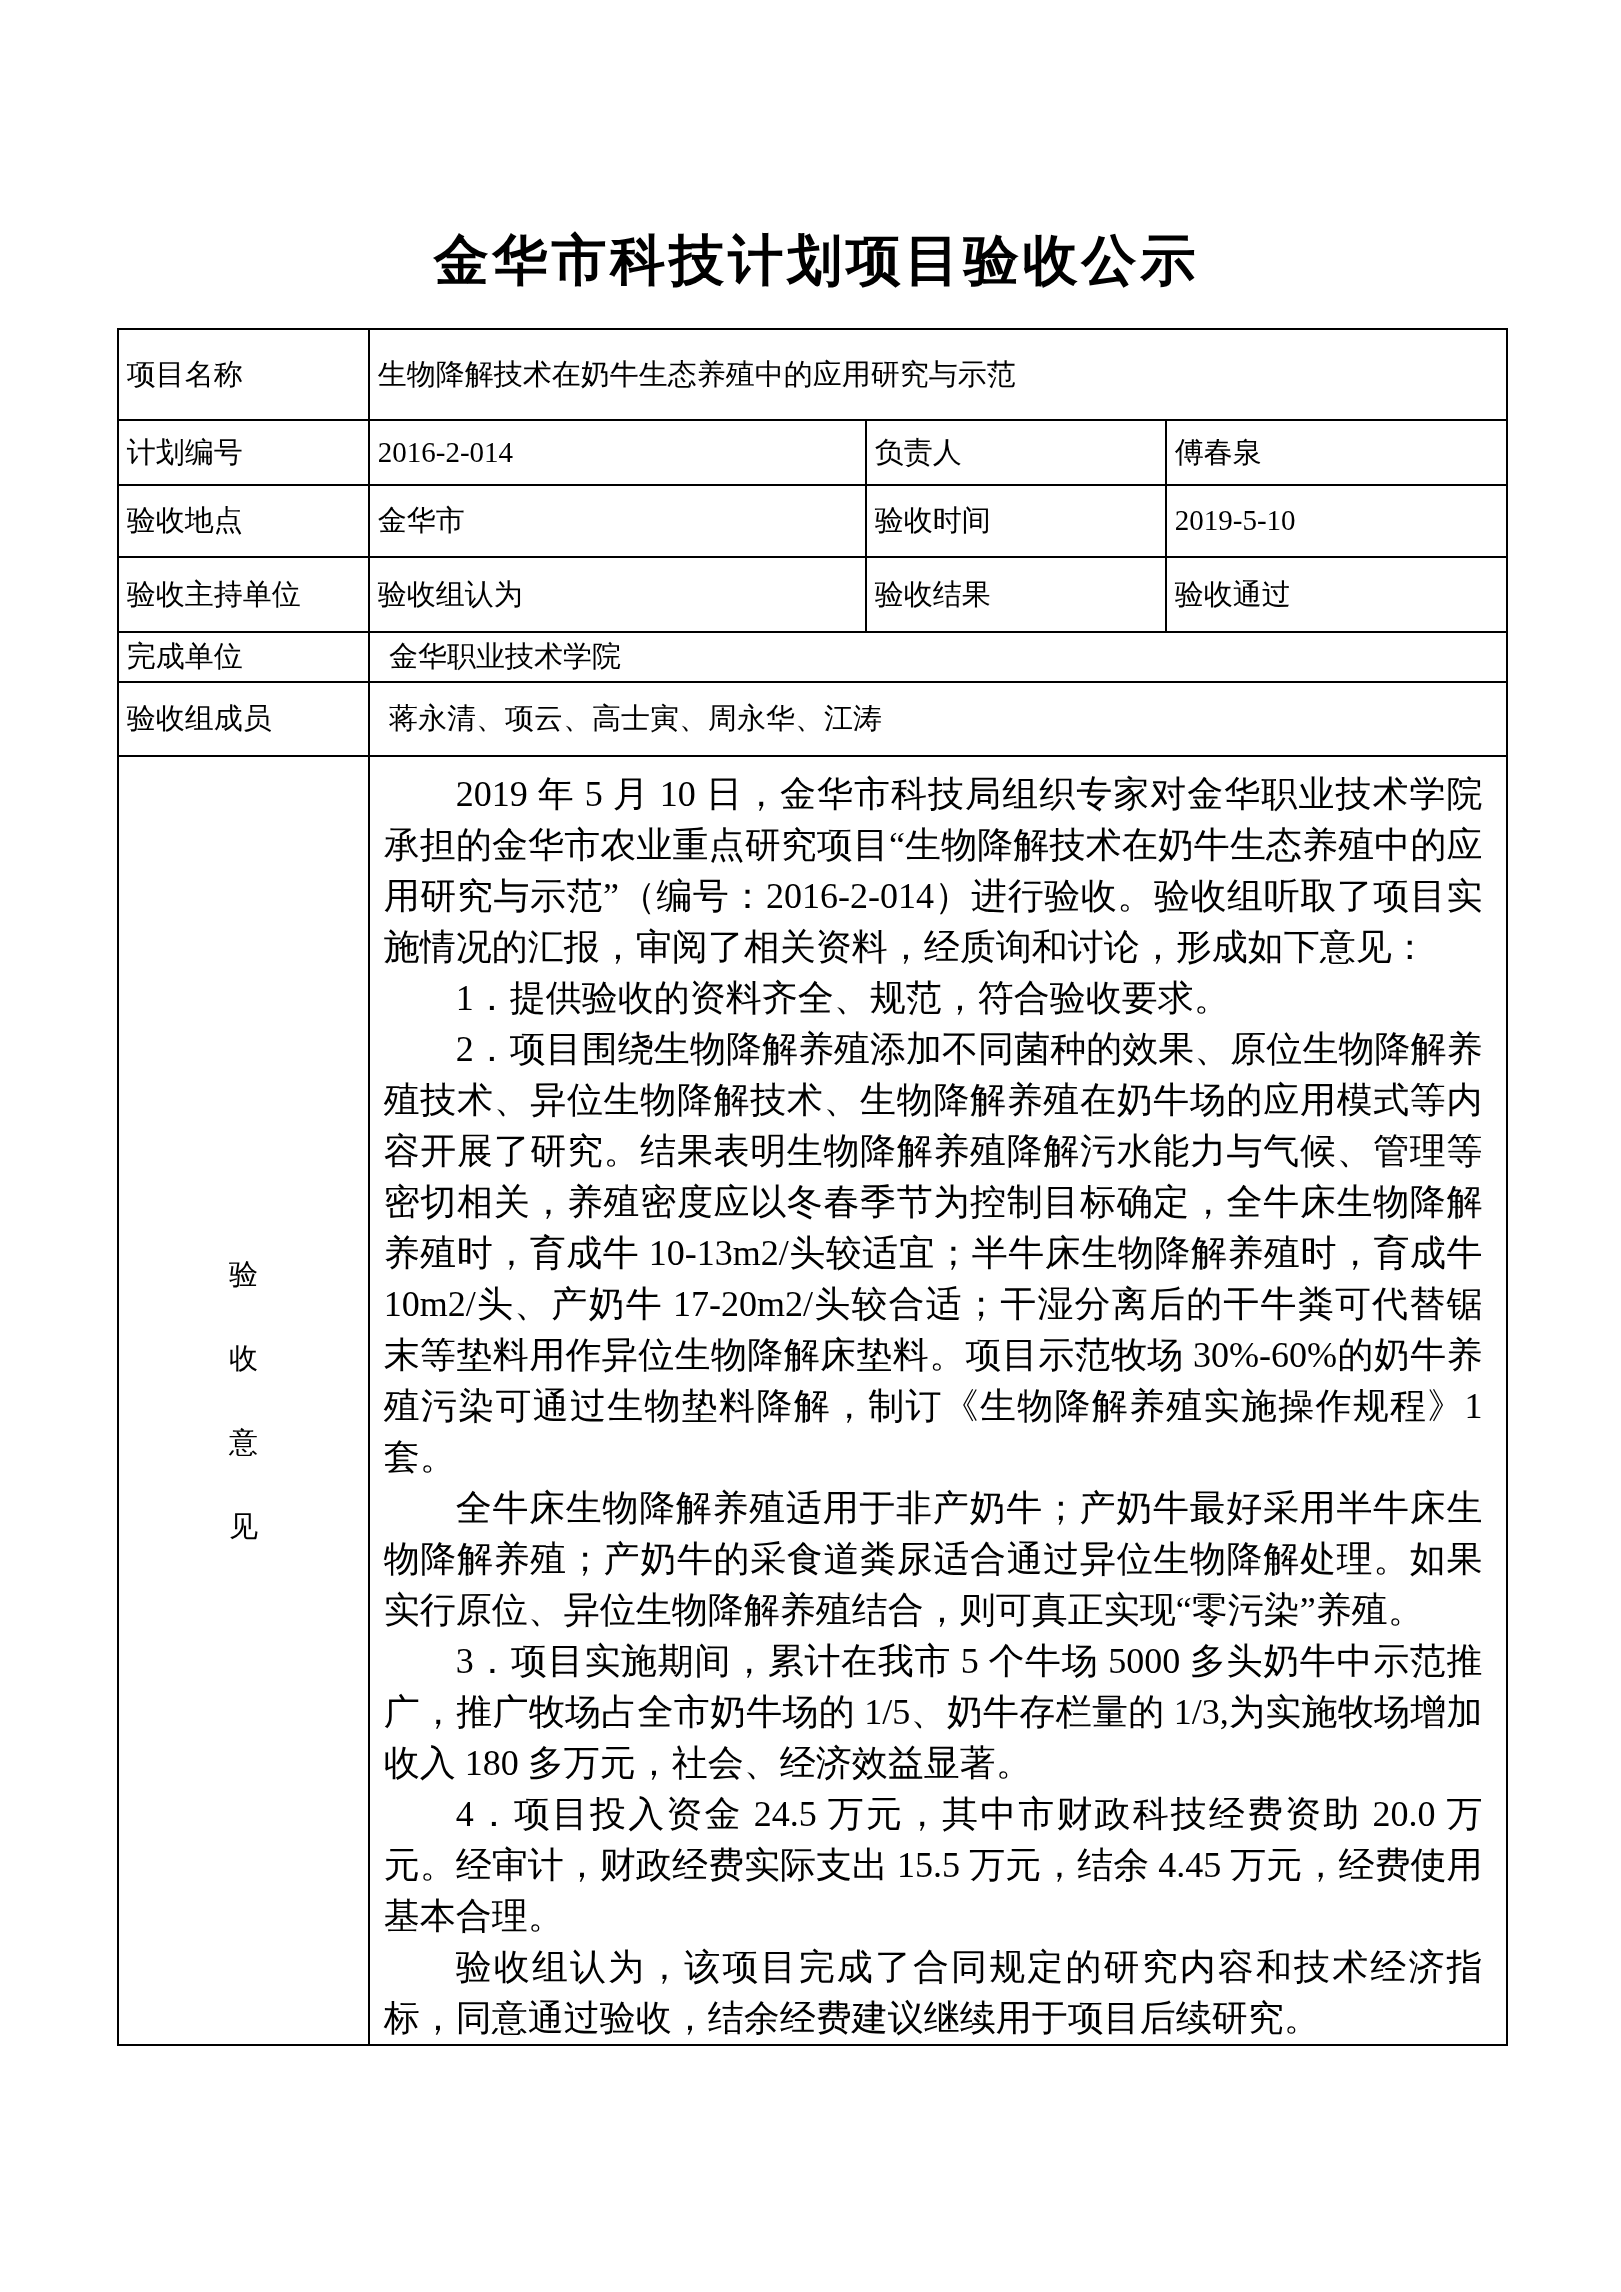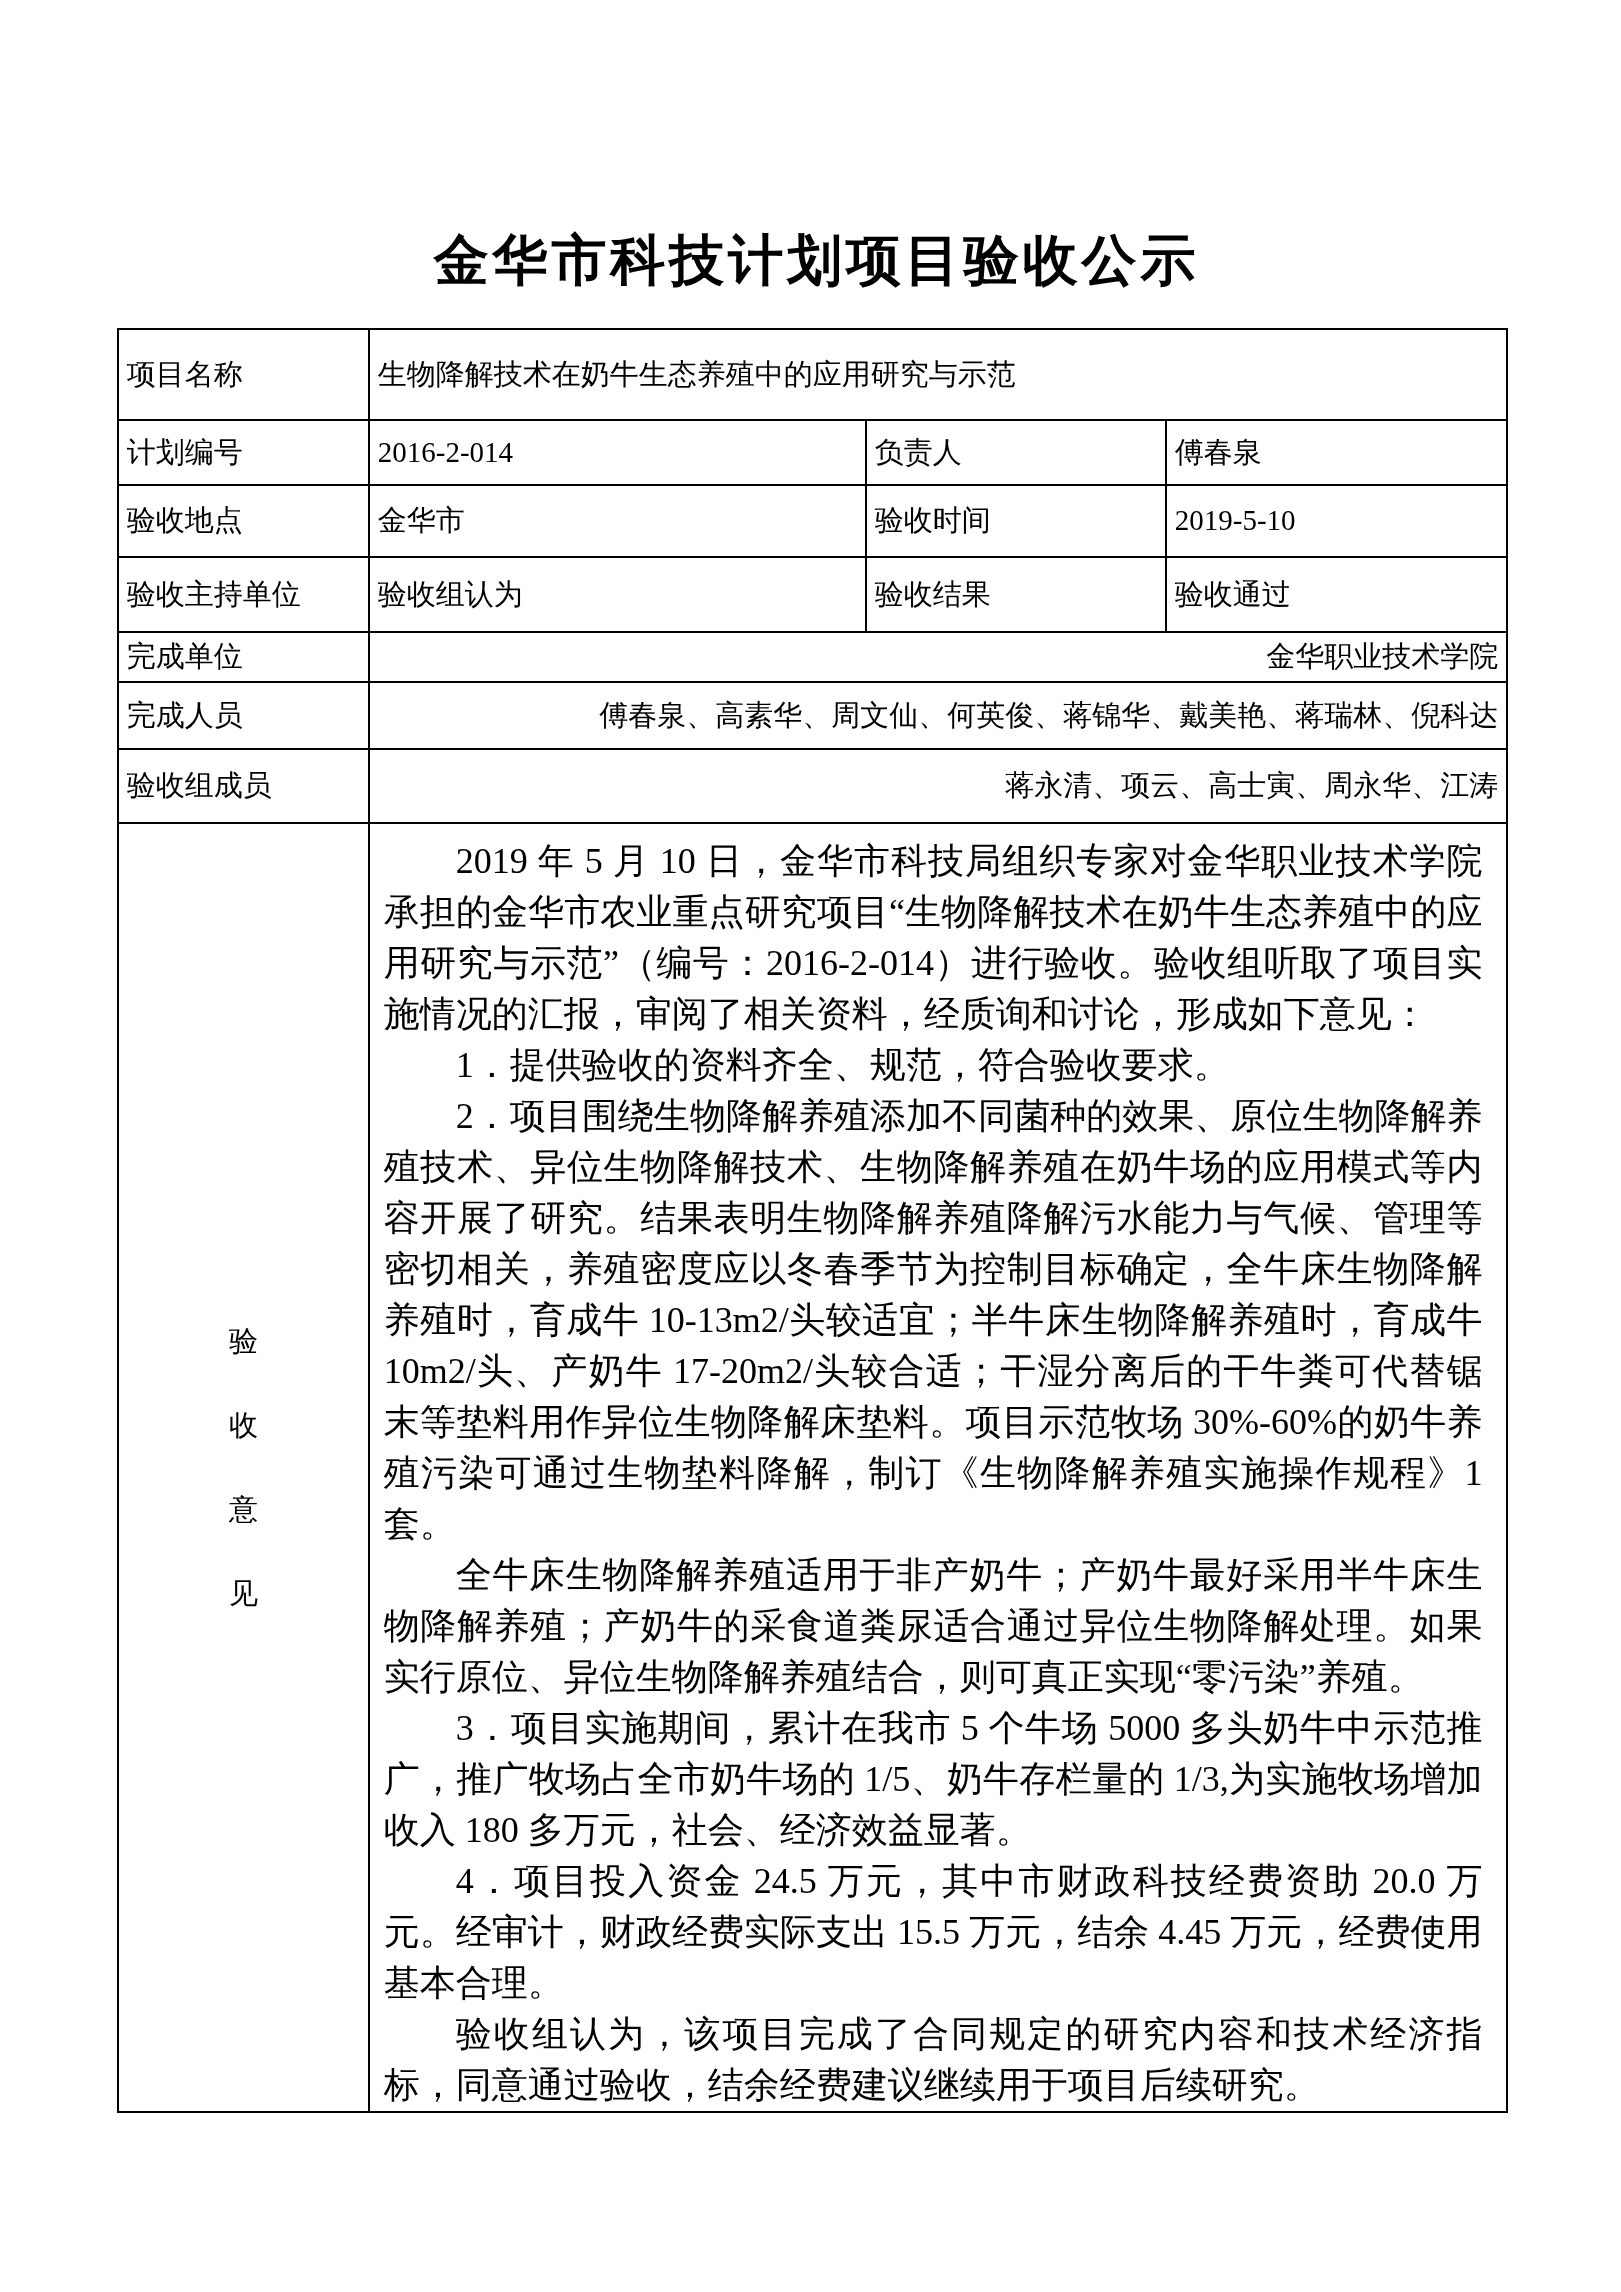--- a/index.html
+++ b/index.html
@@ -22,21 +22,21 @@
     width:1389px; border-collapse:collapse; table-layout:fixed;
     background:#fff;
   }
   .doc-table td {
     border:2px solid #000;
     font-size:29px; line-height:1.3;
     vertical-align:middle;
     padding:3.9px 7.8px;
     overflow:hidden;
   }
-  .doc-table td.cell-left { text-align:right; padding-left:7px; }
+  .doc-table td.cell-left { text-align:left; padding-left:19px; }
 
   tr.r1 { height:91px; }
   tr.r2 { height:65px; }
   tr.r3 { height:72px; }
   tr.r4 { height:75px; }
   tr.r5 { height:50px; }
   tr.r6 { height:67px; }
   tr.r7 { height:74px; }
   tr.r8 { height:1236px; }
 
@@ -94,24 +94,20 @@
       <tr class="r4">
         <td>验收主持单位</td>
         <td>验收组认为</td>
         <td>验收结果</td>
         <td>验收通过</td>
       </tr>
       <tr class="r5">
         <td>完成单位</td>
         <td colspan="3" class="cell-left">金华职业技术学院</td>
       </tr>
-      <tr class="r6">
-        <td>完成人员</td>
-        <td colspan="3" class="cell-left">傅春泉、高素华、周文仙、何英俊、蒋锦华、戴美艳、蒋瑞林、倪科达</td>
-      </tr>
       <tr class="r7">
         <td>验收组成员</td>
         <td colspan="3" class="cell-left">蒋永清、项云、高士寅、周永华、江涛</td>
       </tr>
       <tr class="r8">
         <td class="opinion-label-cell">
           <div class="vlabel">
             <span>验</span>
             <span>收</span>
             <span>意</span>

